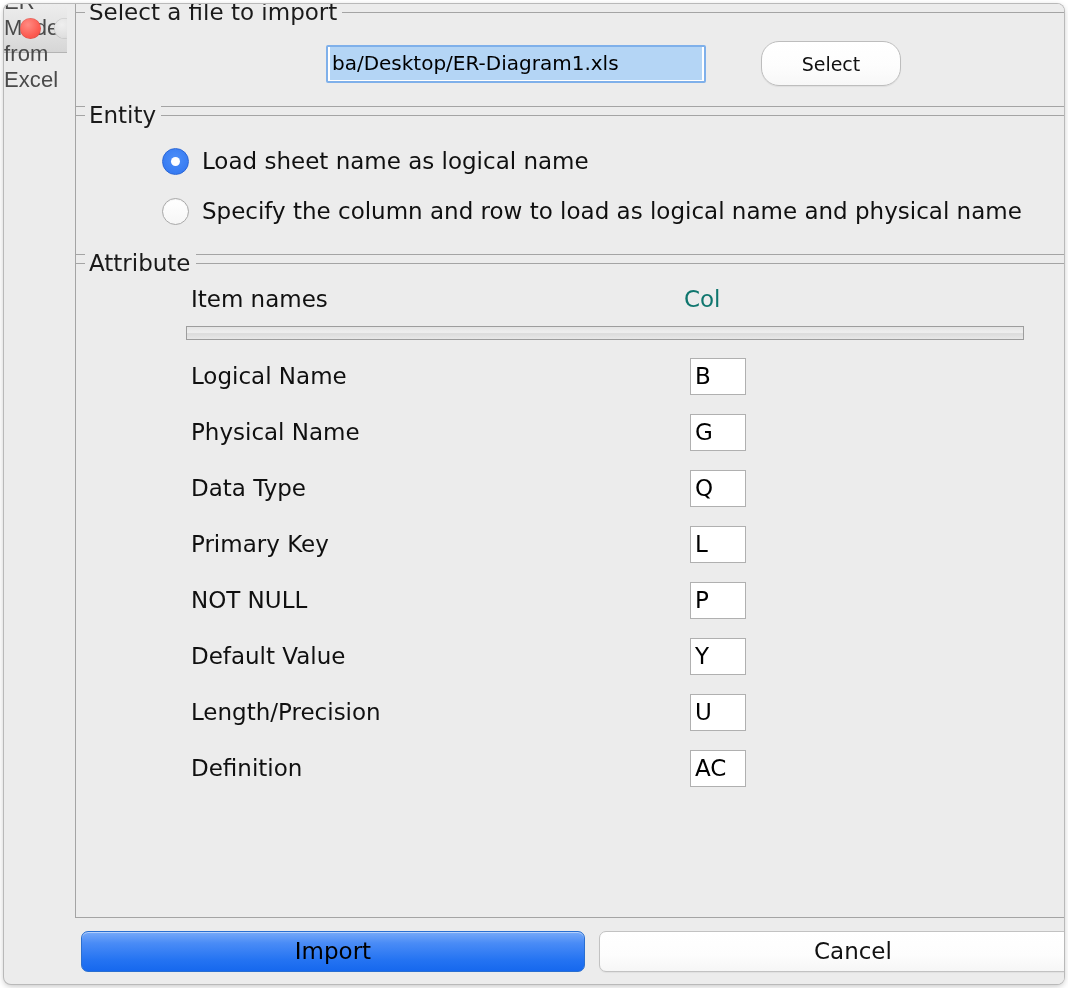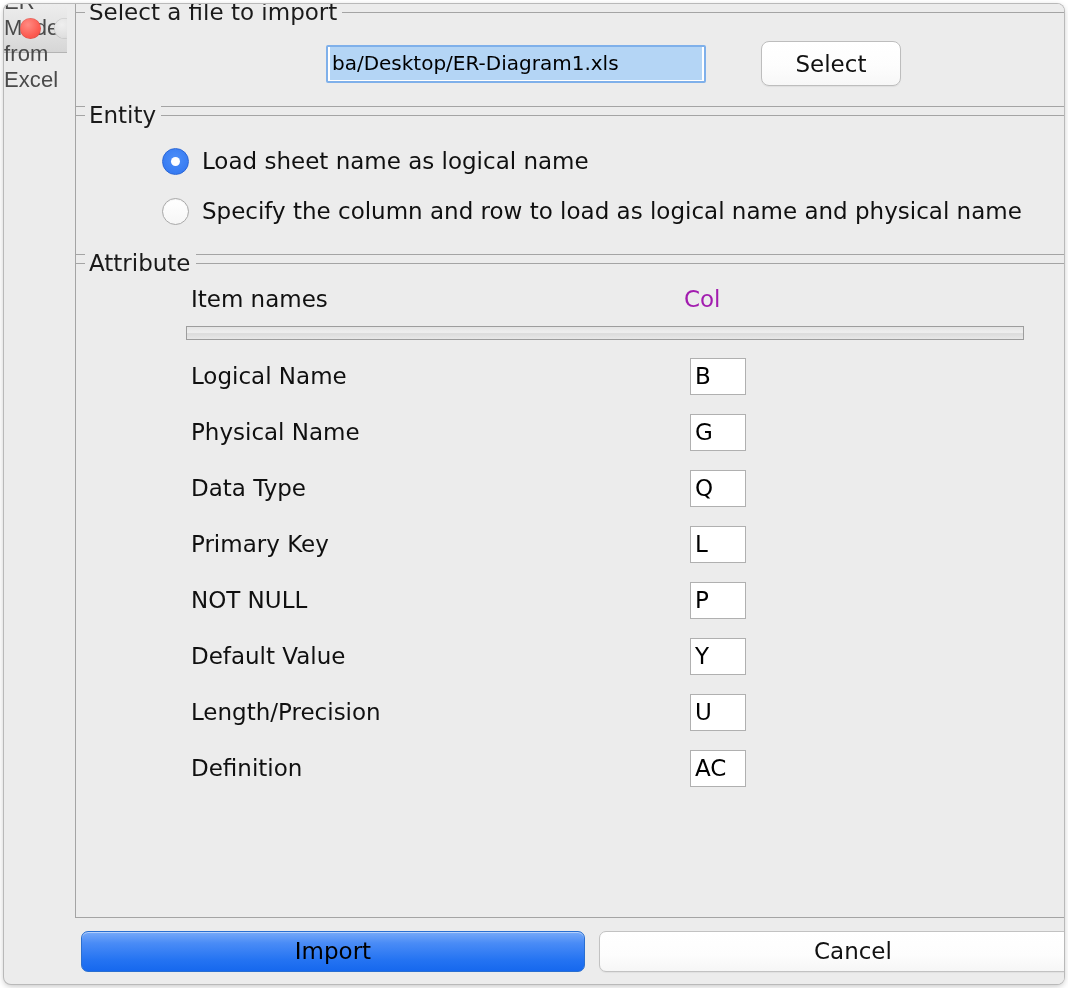--- a/index.html
+++ b/index.html
@@ -137,23 +137,23 @@
     white-space: nowrap;
     width: 100%;
     box-sizing: border-box;
   }
   .btn-select {
     margin-left: 55px;
     width: 138px;
     height: 43px;
     background: linear-gradient(to bottom, #ffffff 0%, #fdfdfd 55%, #f7f7f7 100%);
     border: 1px solid #bdbdbd;
-    border-radius: 8px;
+    border-radius: 18px;
     box-shadow: 0 1px 1px rgba(0,0,0,0.06);
-    font-size: 23px;
+    font-size: 19px;
     color: #111111;
     display: flex;
     align-items: center;
     justify-content: center;
     cursor: default;
   }
 
   
   .entity-body { padding: 12px 0 18px 0; }
   .radio-row {
@@ -238,21 +238,21 @@
     left: 115px;
     top: 4px;
     font-size: 23px;
     color: #101010;
   }
   .header-col {
     position: absolute;
     left: 608px;
     top: 4px;
     font-size: 23px;
-    color: #a21caf;
+    color: #0f766e;
   }
   .separator {
     position: relative;
     margin: 2px 0 8px 110px;
     width: 838px;
     height: 14px;
     box-sizing: border-box;
     border: 1px solid #9d9d9d;
     background: linear-gradient(to bottom, #e4e4e4 0%, #efefef 45%, #dcdcdc 55%, #e8e8e8 100%);
   }

